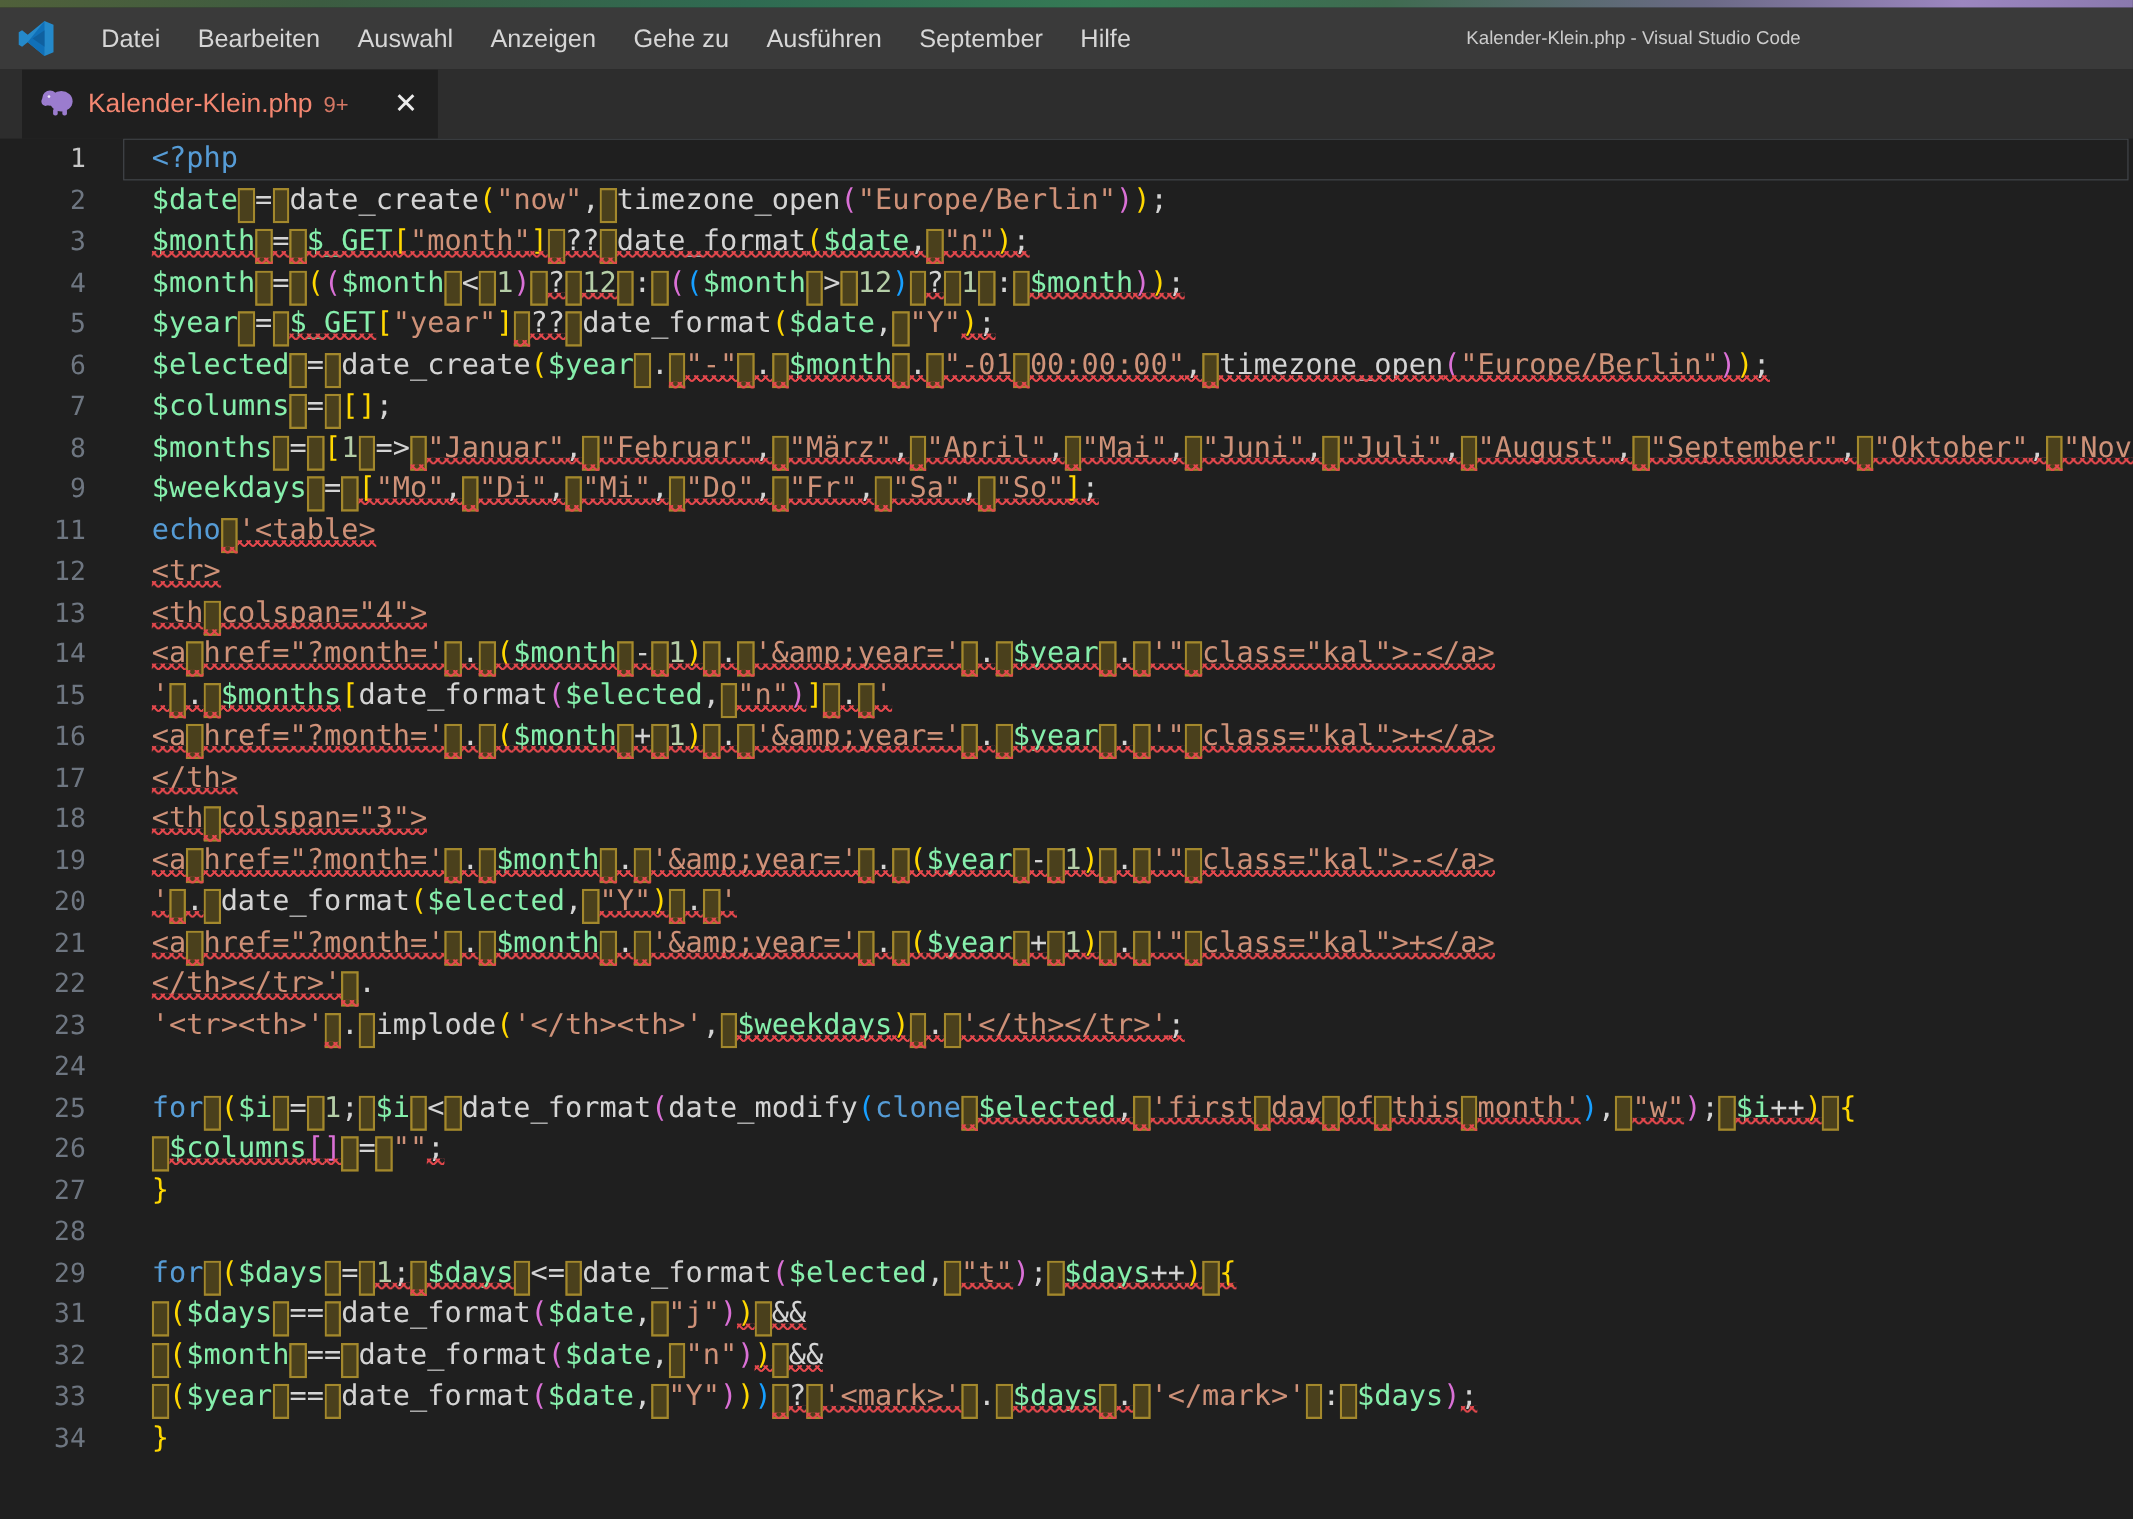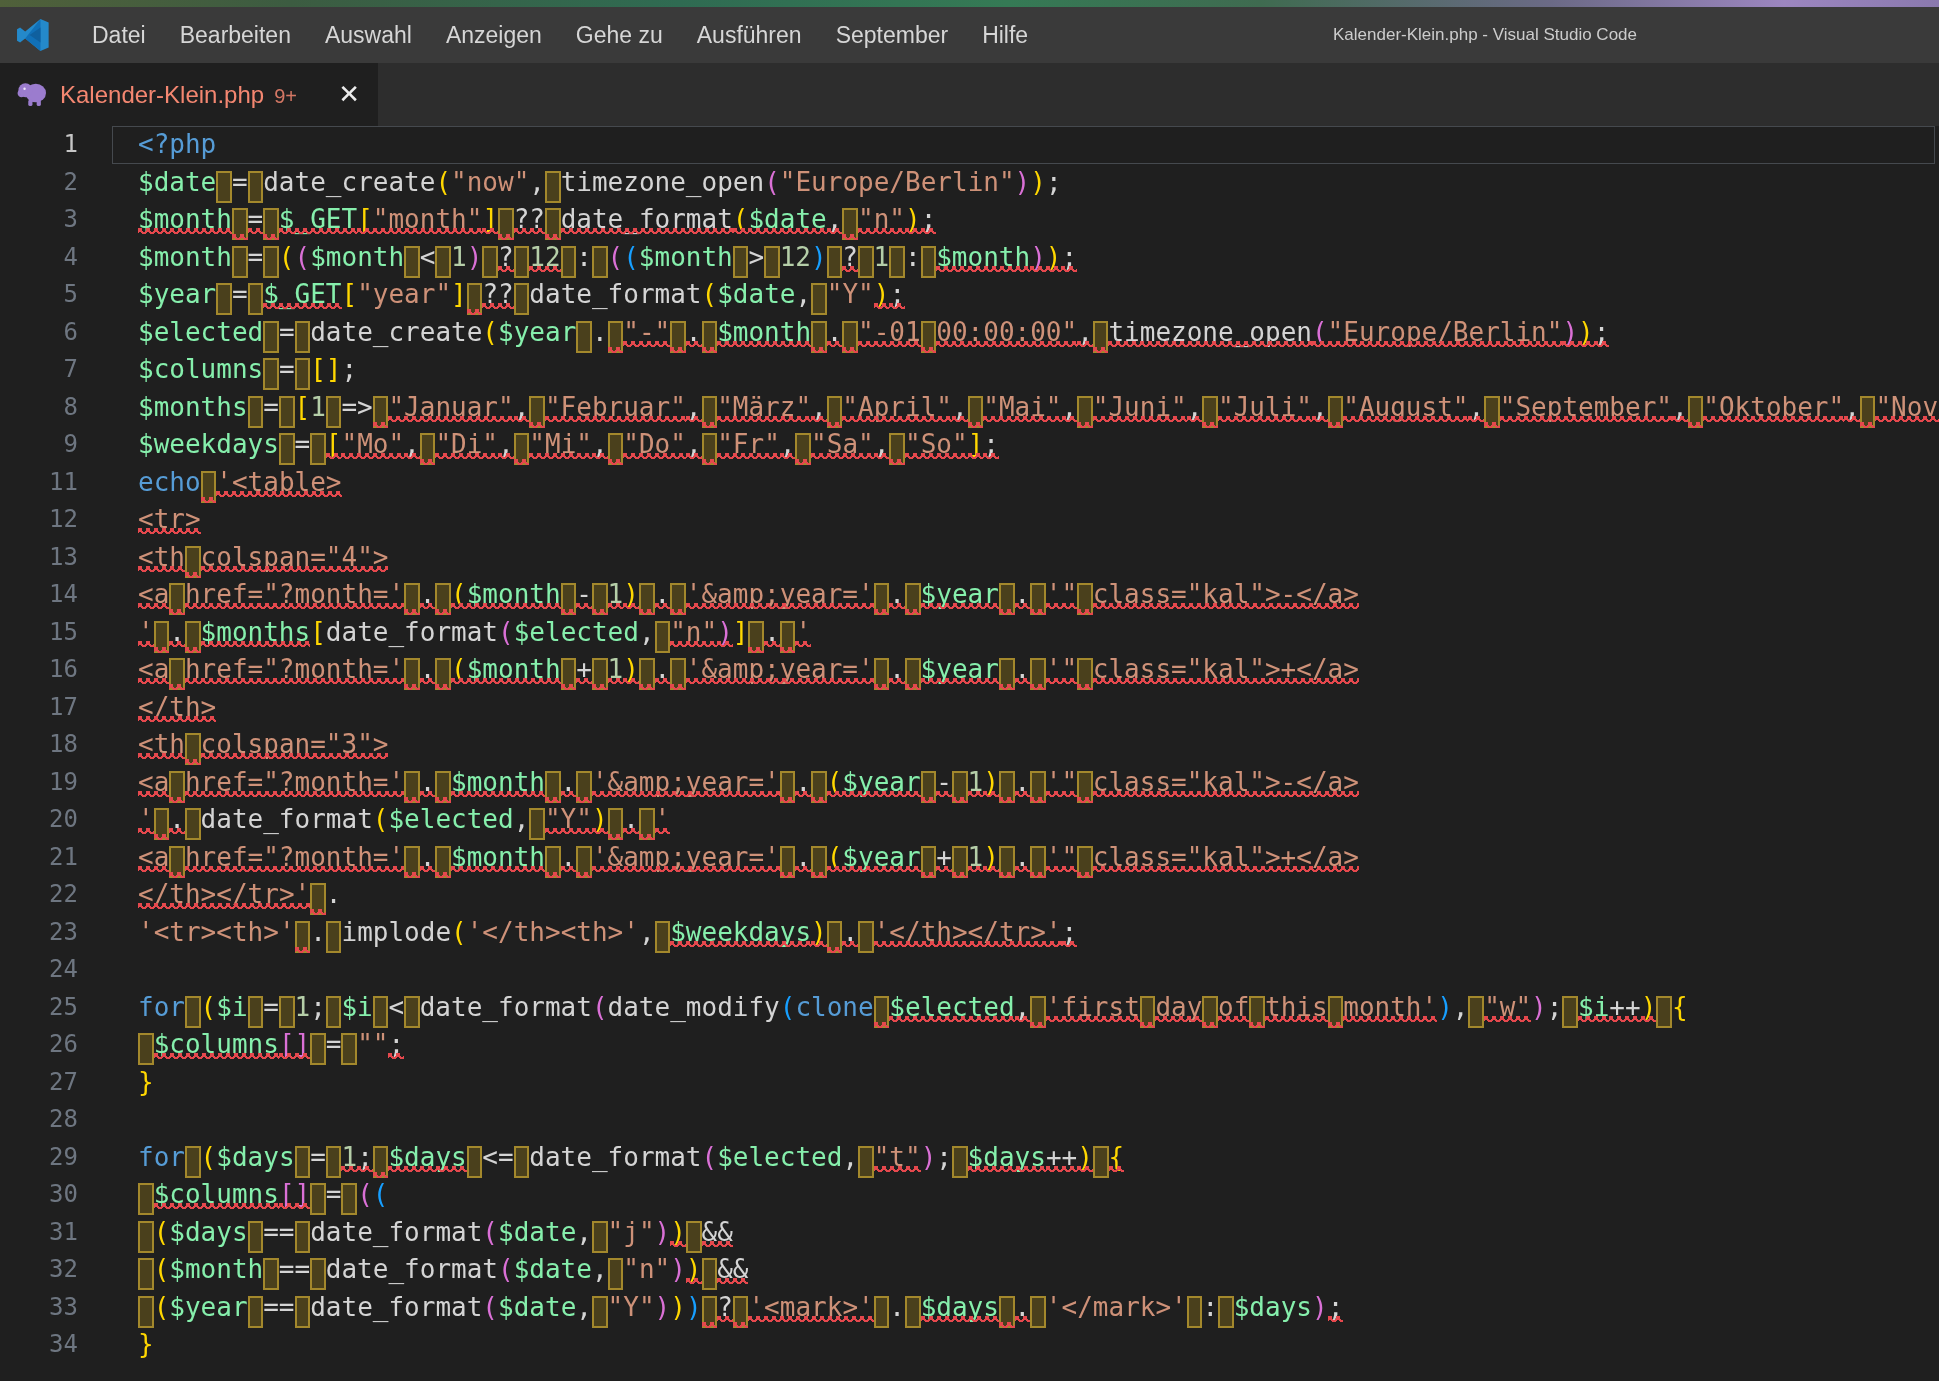--- a/index.html
+++ b/index.html
@@ -8,21 +8,21 @@
     font-family:"Liberation Sans",sans-serif;
   }
   .strip{height:7px;
     background:linear-gradient(90deg,#50603a 0%,#3c5c41 15%,#2f6b52 35%,#357a55 52%,#3f6b50 65%,#6b6a86 80%,#9c86c0 92%,#8a79ae 100%);}
   .titlebar{height:56px;background:#3a3a3a;display:flex;align-items:center;position:relative;gap:15px;}
   .vsicon{margin:0 10px 0 16px;display:flex;align-items:center;}
   .menu{display:flex;height:100%;}
   .menu-item{color:#d6d6d6;font-size:23px;line-height:56px;padding:0 17px;cursor:default;}
   .wintitle{position:absolute;left:1333px;top:0;line-height:56px;color:#cccccc;font-size:17px;white-space:nowrap;}
   .tabbar{height:63px;background:#2d2d2d;display:flex;align-items:stretch;}
-  .tab{width:378px;background:#1f1f1f;display:flex;align-items:center;padding:0 14px 0 16px;box-sizing:border-box;cursor:pointer;}
+  .tab{width:378px;background:#1f1f1f;display:flex;align-items:center;padding:0 14px 0 16px;box-sizing:border-box;cursor:pointer;margin-left:20px;}
   .tab-label{color:#f48771;font-size:24px;margin:0 10px 0 12px;white-space:nowrap;}
   .tab-badge{color:#f48771;opacity:.85;font-size:20px;margin-right:14px;padding-top:4px;}
   .tab-close{color:#ececec;font-size:26px;margin-left:auto;padding:0 4px;}
   .editor{position:relative;height:1255px;overflow:hidden;}
   .ln{display:flex;height:37.5px;line-height:37.5px;white-space:pre;position:relative;
       font-family:"DejaVu Sans Mono","Liberation Mono",monospace;font-size:26px;}
   .num{width:78px;flex:none;text-align:right;color:#6e7681;font-size:24px;}
   .txt{margin-left:60px;flex:none;color:#d4d4d4;}
   .cur .num{color:#c6c6c6;}
   .cur::after{content:"";position:absolute;left:112px;right:4px;top:0;bottom:0;
@@ -116,19 +116,18 @@
       <div class="ln"><div class="num">20</div><div class="txt"><span class="s sq">'</span><span class="w sq">&nbsp;</span><span class="p sq">.</span><span class="w">&nbsp;</span><span class="p">date_format</span><span class="g">(</span><span class="v">$elected</span><span class="p">,</span><span class="w">&nbsp;</span><span class="s sq">"Y"</span><span class="g sq">)</span><span class="w sq">&nbsp;</span><span class="p sq">.</span><span class="w sq">&nbsp;</span><span class="s sq">'</span></div></div>
       <div class="ln"><div class="num">21</div><div class="txt"><span class="s sq">&lt;a</span><span class="w sq">&nbsp;</span><span class="s sq">href="?month='</span><span class="w sq">&nbsp;</span><span class="p sq">.</span><span class="w sq">&nbsp;</span><span class="v sq">$month</span><span class="w sq">&nbsp;</span><span class="p sq">.</span><span class="w sq">&nbsp;</span><span class="s sq">'&amp;amp;year='</span><span class="w sq">&nbsp;</span><span class="p sq">.</span><span class="w sq">&nbsp;</span><span class="g sq">(</span><span class="v sq">$year</span><span class="w sq">&nbsp;</span><span class="p sq">+</span><span class="w sq">&nbsp;</span><span class="n sq">1</span><span class="g sq">)</span><span class="w sq">&nbsp;</span><span class="p sq">.</span><span class="w sq">&nbsp;</span><span class="s sq">'"</span><span class="w sq">&nbsp;</span><span class="s sq">class="kal"&gt;+&lt;/a&gt;</span></div></div>
       <div class="ln"><div class="num">22</div><div class="txt"><span class="s sq">&lt;/th&gt;&lt;/tr&gt;'</span><span class="w sq">&nbsp;</span><span class="p">.</span></div></div>
       <div class="ln"><div class="num">23</div><div class="txt"><span class="s">'&lt;tr&gt;&lt;th&gt;'</span><span class="w sq">&nbsp;</span><span class="p">.</span><span class="w">&nbsp;</span><span class="p">implode</span><span class="g">(</span><span class="s">'&lt;/th&gt;&lt;th&gt;'</span><span class="p">,</span><span class="w">&nbsp;</span><span class="v sq">$weekdays</span><span class="g sq">)</span><span class="w sq">&nbsp;</span><span class="p sq">.</span><span class="w">&nbsp;</span><span class="s sq">'&lt;/th&gt;&lt;/tr&gt;'</span><span class="p sq">;</span></div></div>
       <div class="ln"><div class="num">24</div><div class="txt"></div></div>
       <div class="ln"><div class="num">25</div><div class="txt"><span class="k">for</span><span class="w">&nbsp;</span><span class="g">(</span><span class="v">$i</span><span class="w">&nbsp;</span><span class="p">=</span><span class="w">&nbsp;</span><span class="n">1</span><span class="p">;</span><span class="w">&nbsp;</span><span class="v">$i</span><span class="w">&nbsp;</span><span class="p">&lt;</span><span class="w">&nbsp;</span><span class="p">date_format</span><span class="o">(</span><span class="p">date_modify</span><span class="u">(</span><span class="k">clone</span><span class="w sq">&nbsp;</span><span class="v sq">$elected</span><span class="p sq">,</span><span class="w sq">&nbsp;</span><span class="s sq">'first</span><span class="w sq">&nbsp;</span><span class="s sq">day</span><span class="w sq">&nbsp;</span><span class="s sq">of</span><span class="w sq">&nbsp;</span><span class="s sq">this</span><span class="w sq">&nbsp;</span><span class="s sq">month'</span><span class="u">)</span><span class="p">,</span><span class="w">&nbsp;</span><span class="s sq">"w"</span><span class="o">)</span><span class="p">;</span><span class="w">&nbsp;</span><span class="v sq">$i</span><span class="p sq">++</span><span class="g sq">)</span><span class="w">&nbsp;</span><span class="g">{</span></div></div>
       <div class="ln"><div class="num">26</div><div class="txt"><span class="w">&nbsp;</span><span class="v sq">$columns</span><span class="o sq">[</span><span class="o sq">]</span><span class="w">&nbsp;</span><span class="p">=</span><span class="w">&nbsp;</span><span class="s">""</span><span class="p sq">;</span></div></div>
       <div class="ln"><div class="num">27</div><div class="txt"><span class="g">}</span></div></div>
       <div class="ln"><div class="num">28</div><div class="txt"></div></div>
       <div class="ln"><div class="num">29</div><div class="txt"><span class="k">for</span><span class="w">&nbsp;</span><span class="g">(</span><span class="v">$days</span><span class="w">&nbsp;</span><span class="p">=</span><span class="w">&nbsp;</span><span class="n sq">1</span><span class="p sq">;</span><span class="w sq">&nbsp;</span><span class="v sq">$days</span><span class="w">&nbsp;</span><span class="p">&lt;=</span><span class="w">&nbsp;</span><span class="p">date_format</span><span class="o">(</span><span class="v">$elected</span><span class="p">,</span><span class="w">&nbsp;</span><span class="s sq">"t"</span><span class="o">)</span><span class="p">;</span><span class="w">&nbsp;</span><span class="v sq">$days</span><span class="p sq">++</span><span class="g sq">)</span><span class="w">&nbsp;</span><span class="g sq">{</span></div></div>
-      <div class="ln"><div class="num">30</div><div class="txt"><span class="w">&nbsp;</span><span class="v sq">$columns</span><span class="o sq">[</span><span class="o sq">]</span><span class="w">&nbsp;</span><span class="p">=</span><span class="w">&nbsp;</span><span class="o">(</span><span class="u">(</span></div></div>
       <div class="ln"><div class="num">31</div><div class="txt"><span class="w">&nbsp;</span><span class="g">(</span><span class="v">$days</span><span class="w">&nbsp;</span><span class="p">==</span><span class="w">&nbsp;</span><span class="p">date_format</span><span class="o">(</span><span class="v">$date</span><span class="p">,</span><span class="w">&nbsp;</span><span class="s">"j"</span><span class="o">)</span><span class="g sq">)</span><span class="w">&nbsp;</span><span class="p sq">&amp;&amp;</span></div></div>
       <div class="ln"><div class="num">32</div><div class="txt"><span class="w">&nbsp;</span><span class="g">(</span><span class="v">$month</span><span class="w">&nbsp;</span><span class="p">==</span><span class="w">&nbsp;</span><span class="p">date_format</span><span class="o">(</span><span class="v">$date</span><span class="p">,</span><span class="w">&nbsp;</span><span class="s">"n"</span><span class="o">)</span><span class="g sq">)</span><span class="w">&nbsp;</span><span class="p sq">&amp;&amp;</span></div></div>
       <div class="ln"><div class="num">33</div><div class="txt"><span class="w">&nbsp;</span><span class="g">(</span><span class="v">$year</span><span class="w">&nbsp;</span><span class="p">==</span><span class="w">&nbsp;</span><span class="p">date_format</span><span class="o">(</span><span class="v">$date</span><span class="p">,</span><span class="w">&nbsp;</span><span class="s">"Y"</span><span class="o">)</span><span class="g">)</span><span class="u">)</span><span class="w sq">&nbsp;</span><span class="p sq">?</span><span class="w sq">&nbsp;</span><span class="s sq">'&lt;mark&gt;'</span><span class="w">&nbsp;</span><span class="p">.</span><span class="w">&nbsp;</span><span class="v sq">$days</span><span class="w sq">&nbsp;</span><span class="p sq">.</span><span class="w">&nbsp;</span><span class="s">'&lt;/mark&gt;'</span><span class="w">&nbsp;</span><span class="p">:</span><span class="w">&nbsp;</span><span class="v">$days</span><span class="o">)</span><span class="p sq">;</span></div></div>
       <div class="ln"><div class="num">34</div><div class="txt"><span class="g">}</span></div></div>
     </div>
 </div>
 
 </body></html>

